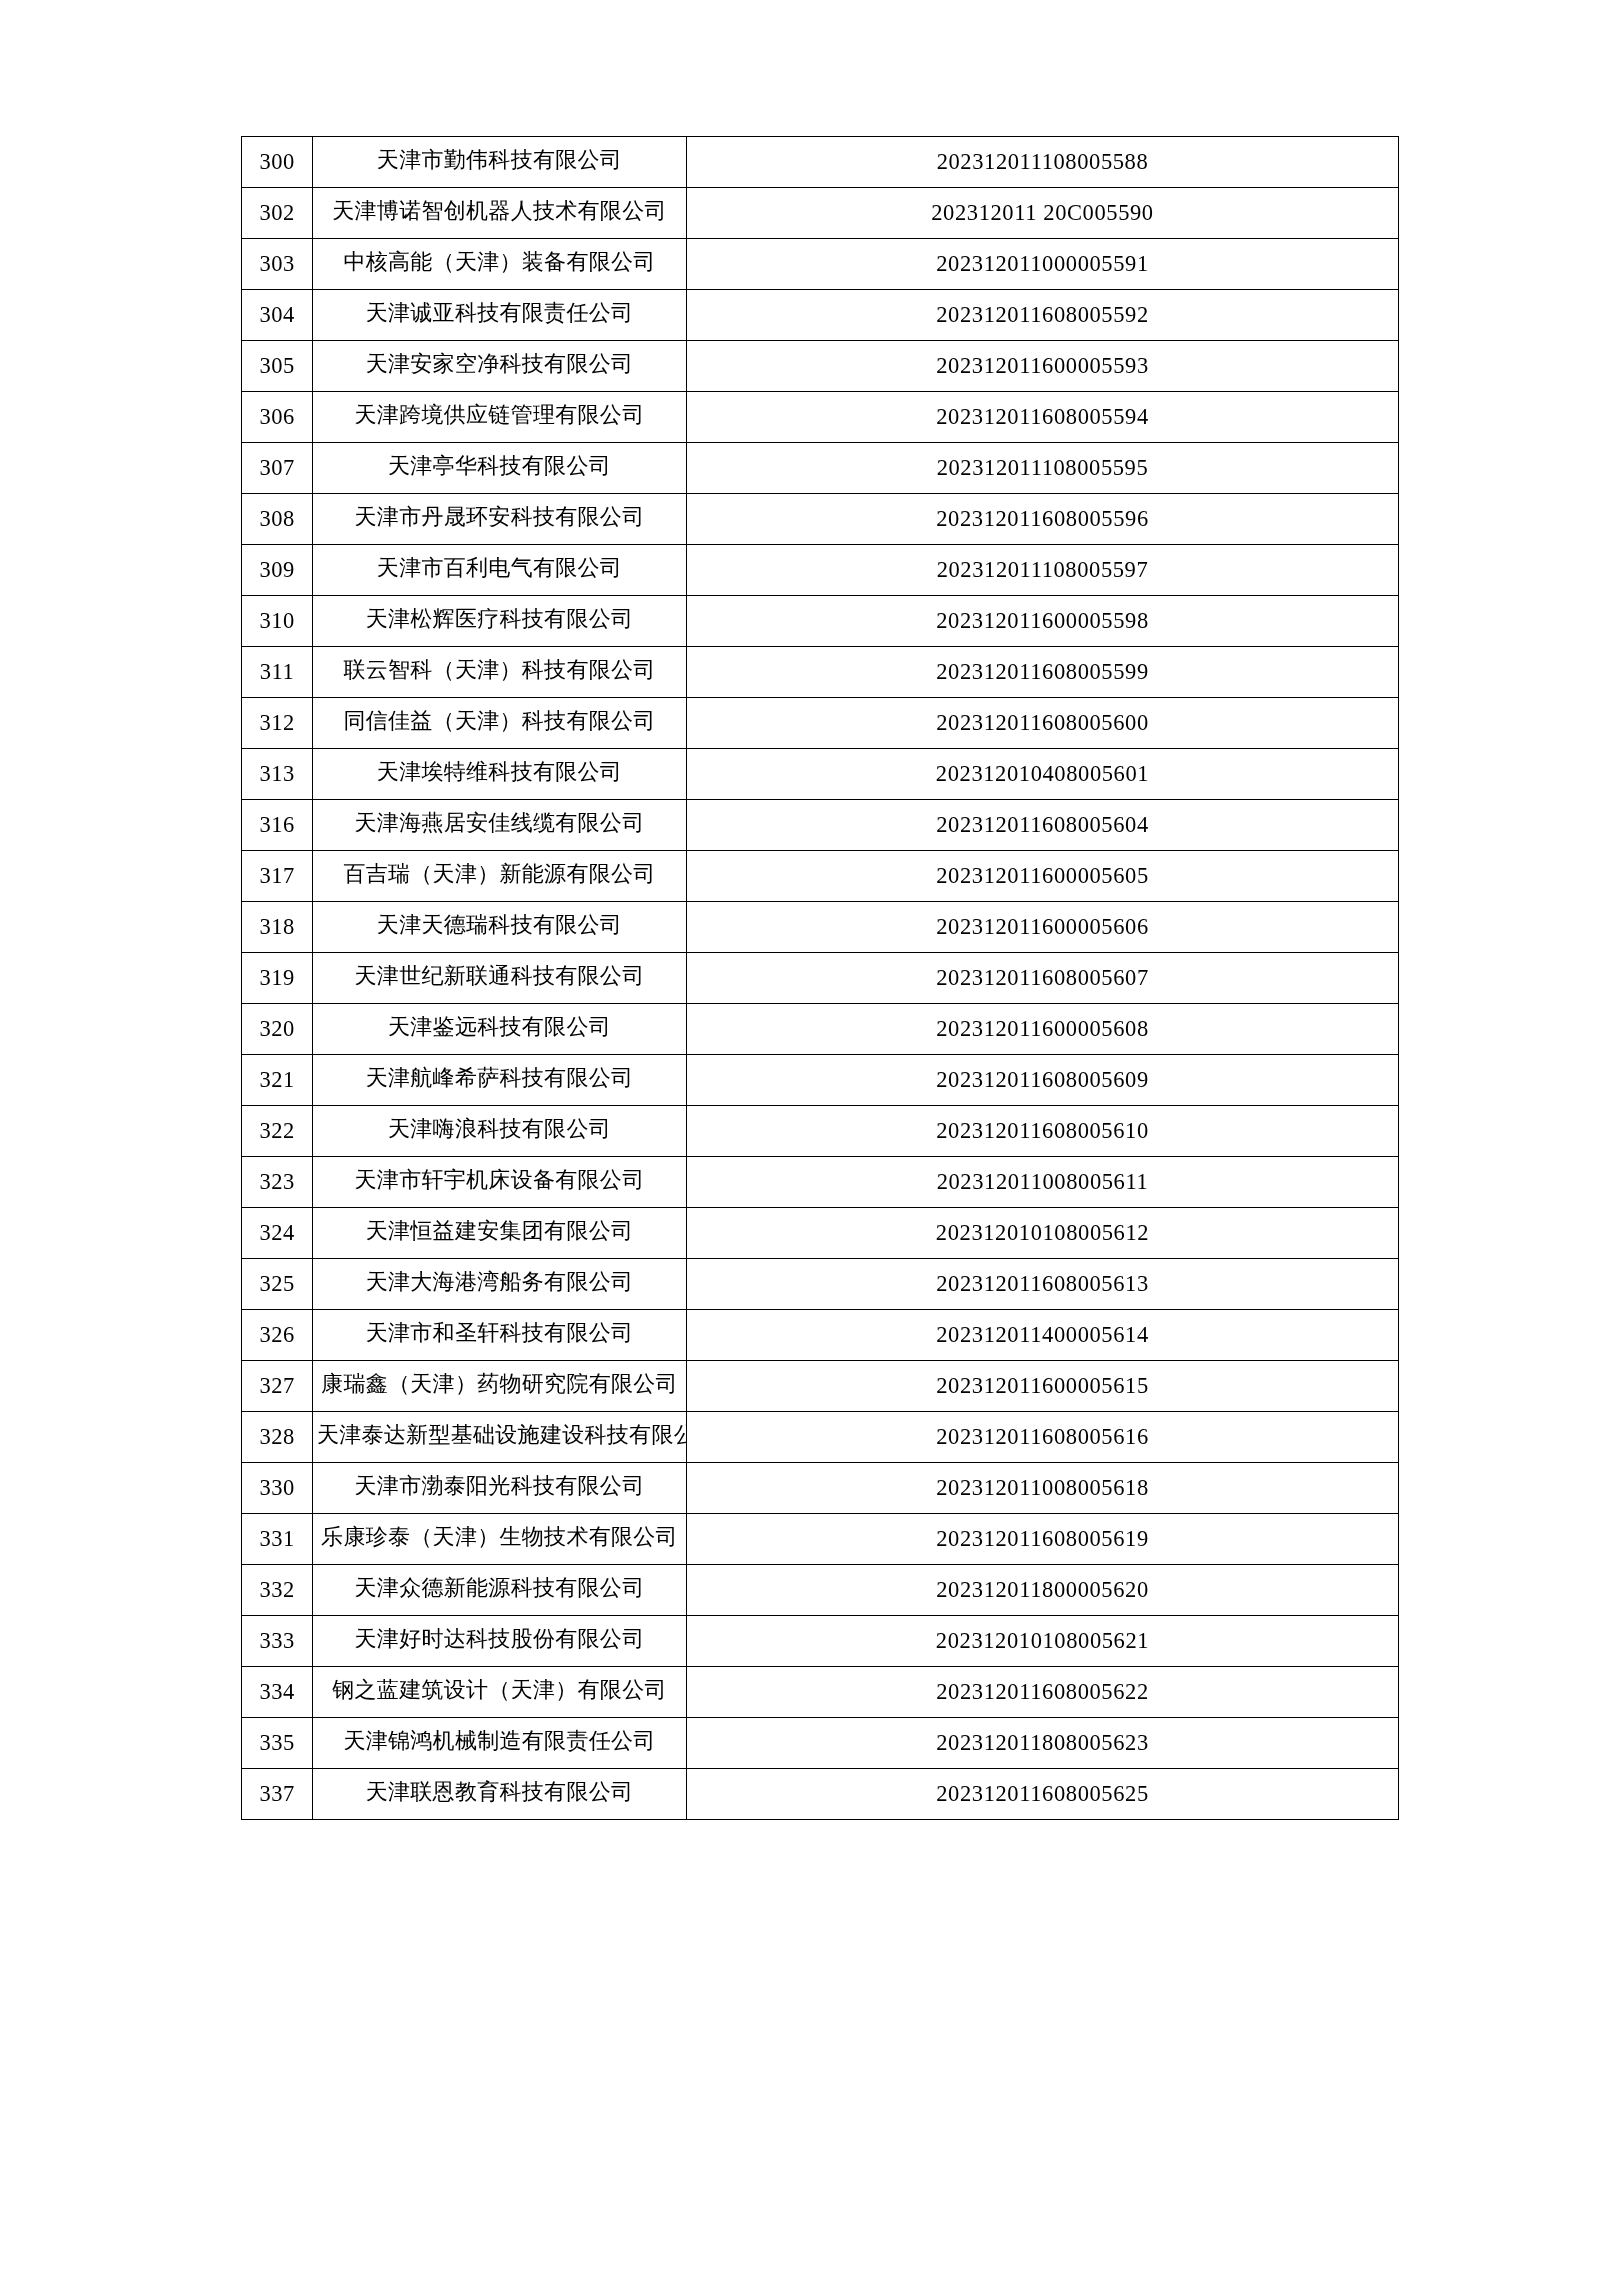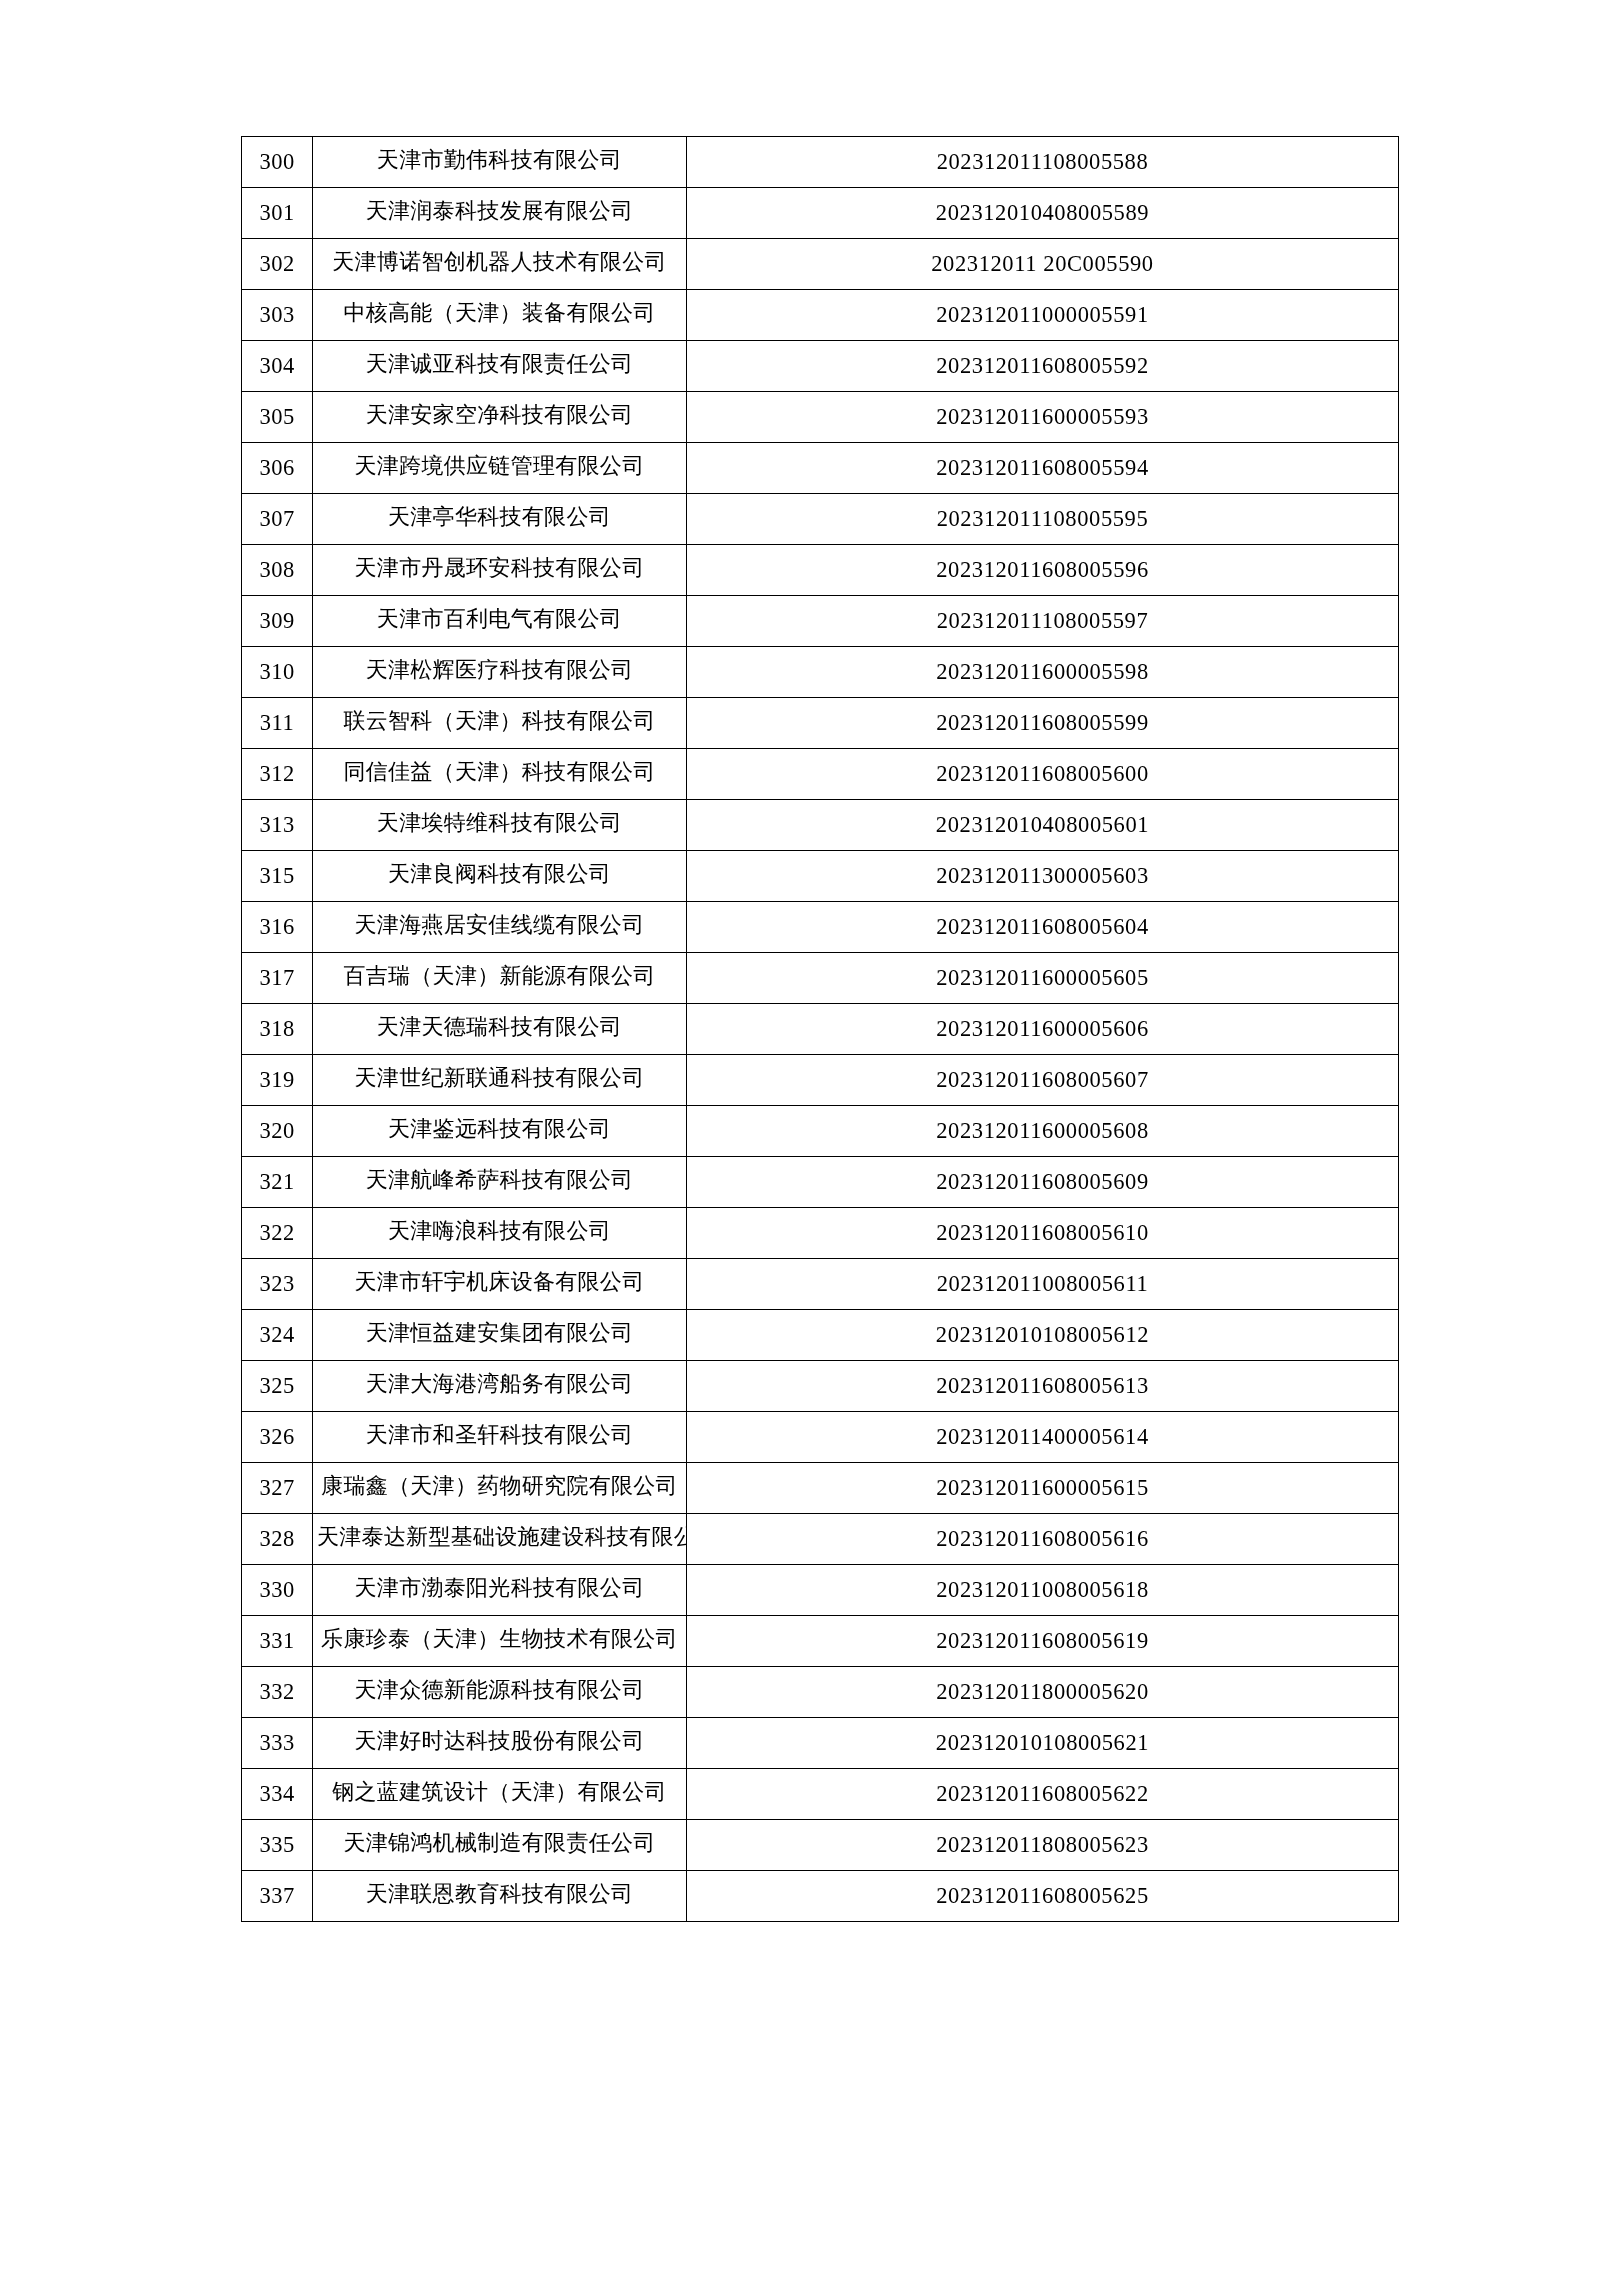--- a/index.html
+++ b/index.html
@@ -74,25 +74,20 @@
         <col class="c-name">
         <col class="c-id">
       </colgroup>
       <tbody id="listing-body">
           <tr>
             <td class="num">300</td>
             <td class="name">天津市勤伟科技有限公司</td>
             <td class="id">202312011108005588</td>
           </tr>
           <tr>
-            <td class="num">301</td>
-            <td class="name">天津润泰科技发展有限公司</td>
-            <td class="id">202312010408005589</td>
-          </tr>
-          <tr>
             <td class="num">302</td>
             <td class="name">天津博诺智创机器人技术有限公司</td>
             <td class="id">202312011 20C005590</td>
           </tr>
           <tr>
             <td class="num">303</td>
             <td class="name">中核高能（天津）装备有限公司</td>
             <td class="id">202312011000005591</td>
           </tr>
           <tr>
@@ -137,25 +132,20 @@
           </tr>
           <tr>
             <td class="num">312</td>
             <td class="name">同信佳益（天津）科技有限公司</td>
             <td class="id">202312011608005600</td>
           </tr>
           <tr>
             <td class="num">313</td>
             <td class="name">天津埃特维科技有限公司</td>
             <td class="id">202312010408005601</td>
-          </tr>
-          <tr>
-            <td class="num">315</td>
-            <td class="name">天津良阀科技有限公司</td>
-            <td class="id">202312011300005603</td>
           </tr>
           <tr>
             <td class="num">316</td>
             <td class="name">天津海燕居安佳线缆有限公司</td>
             <td class="id">202312011608005604</td>
           </tr>
           <tr>
             <td class="num">317</td>
             <td class="name">百吉瑞（天津）新能源有限公司</td>
             <td class="id">202312011600005605</td>

